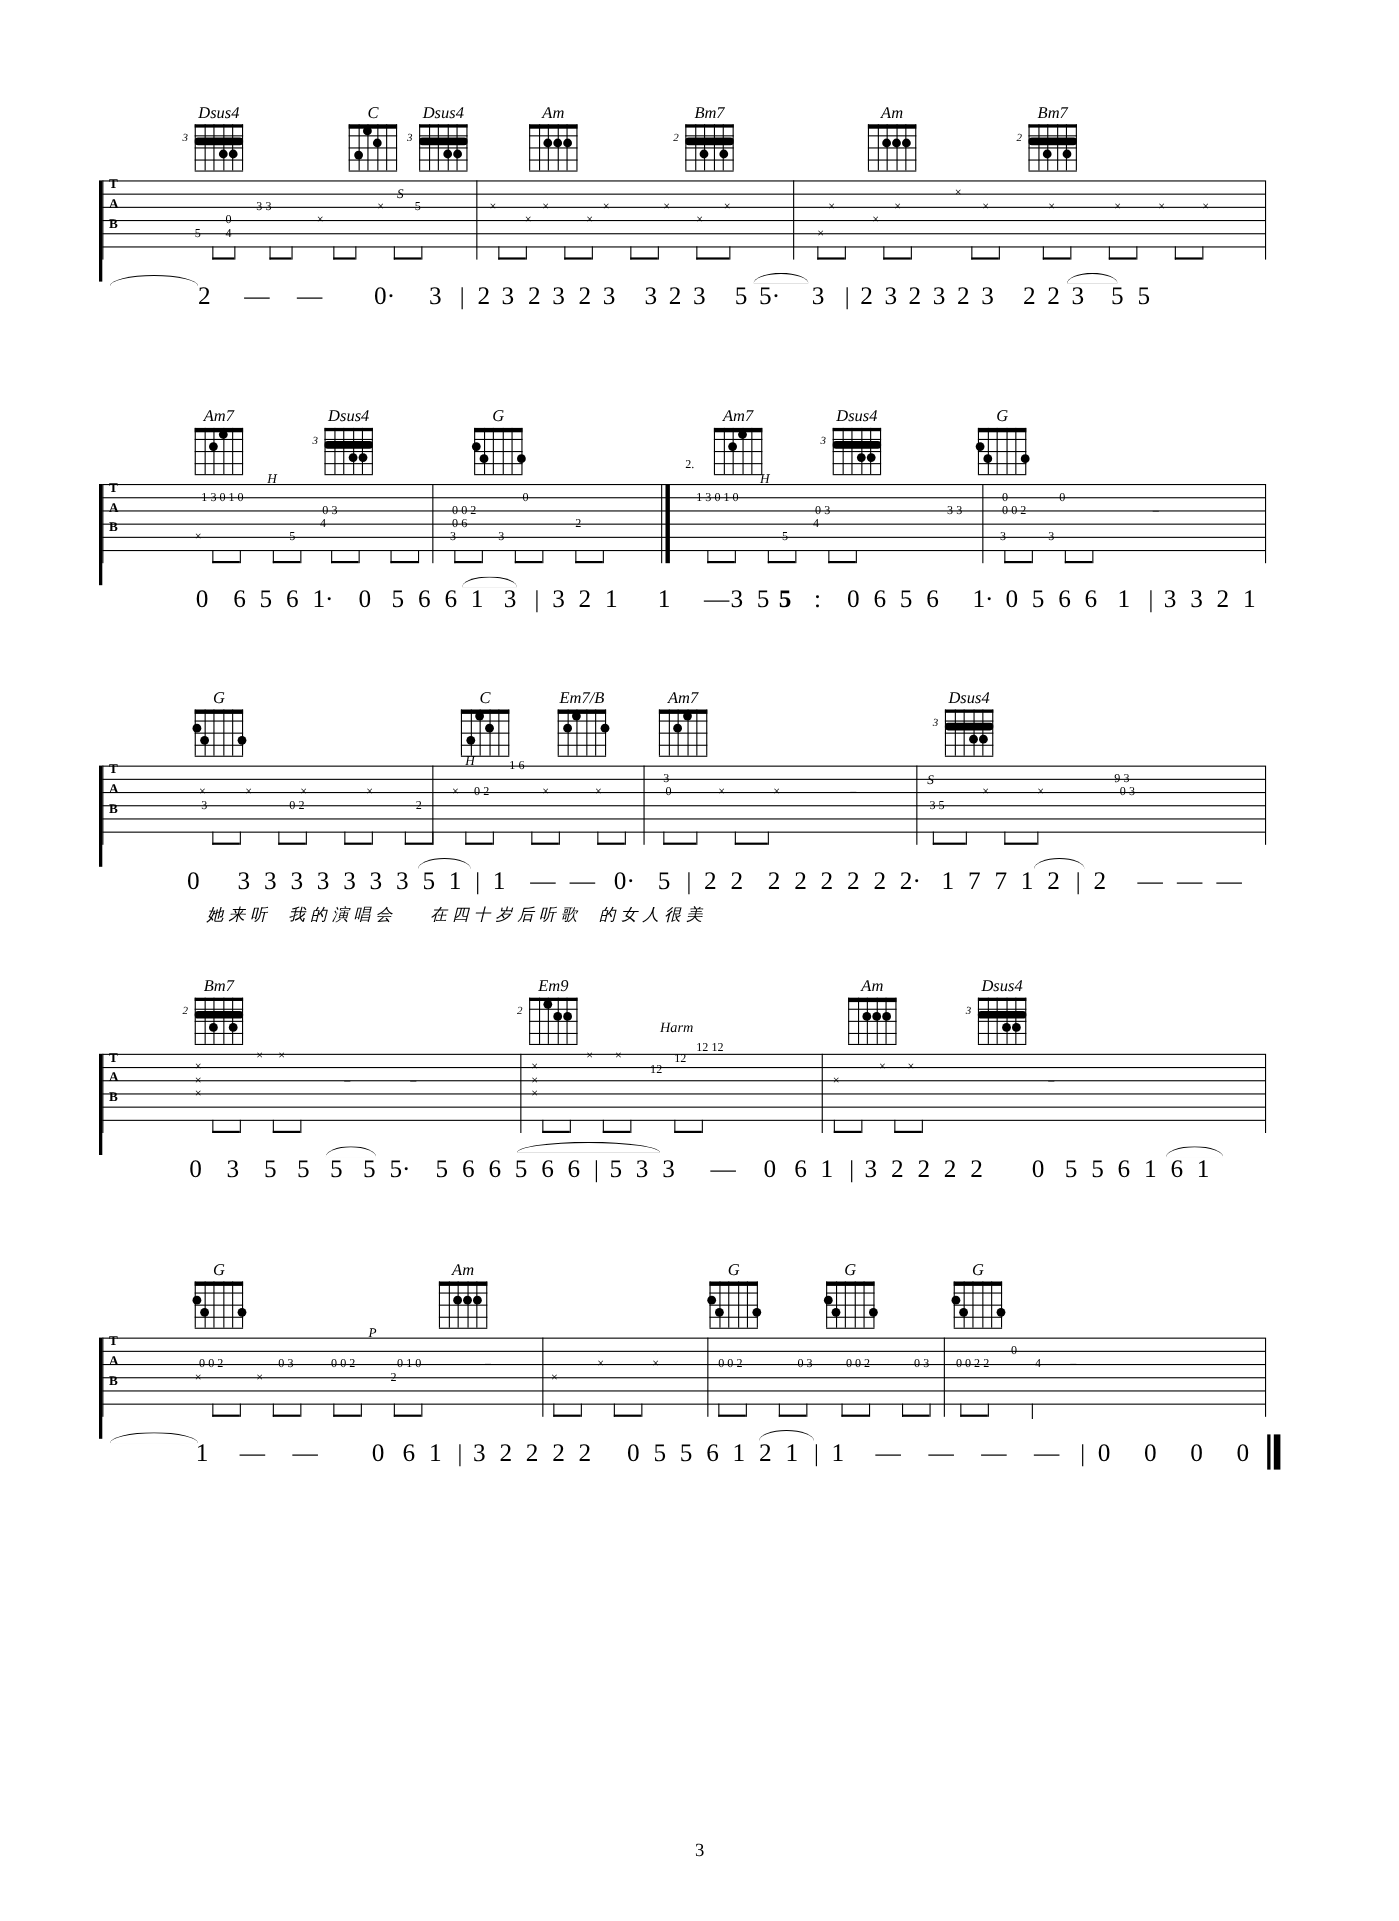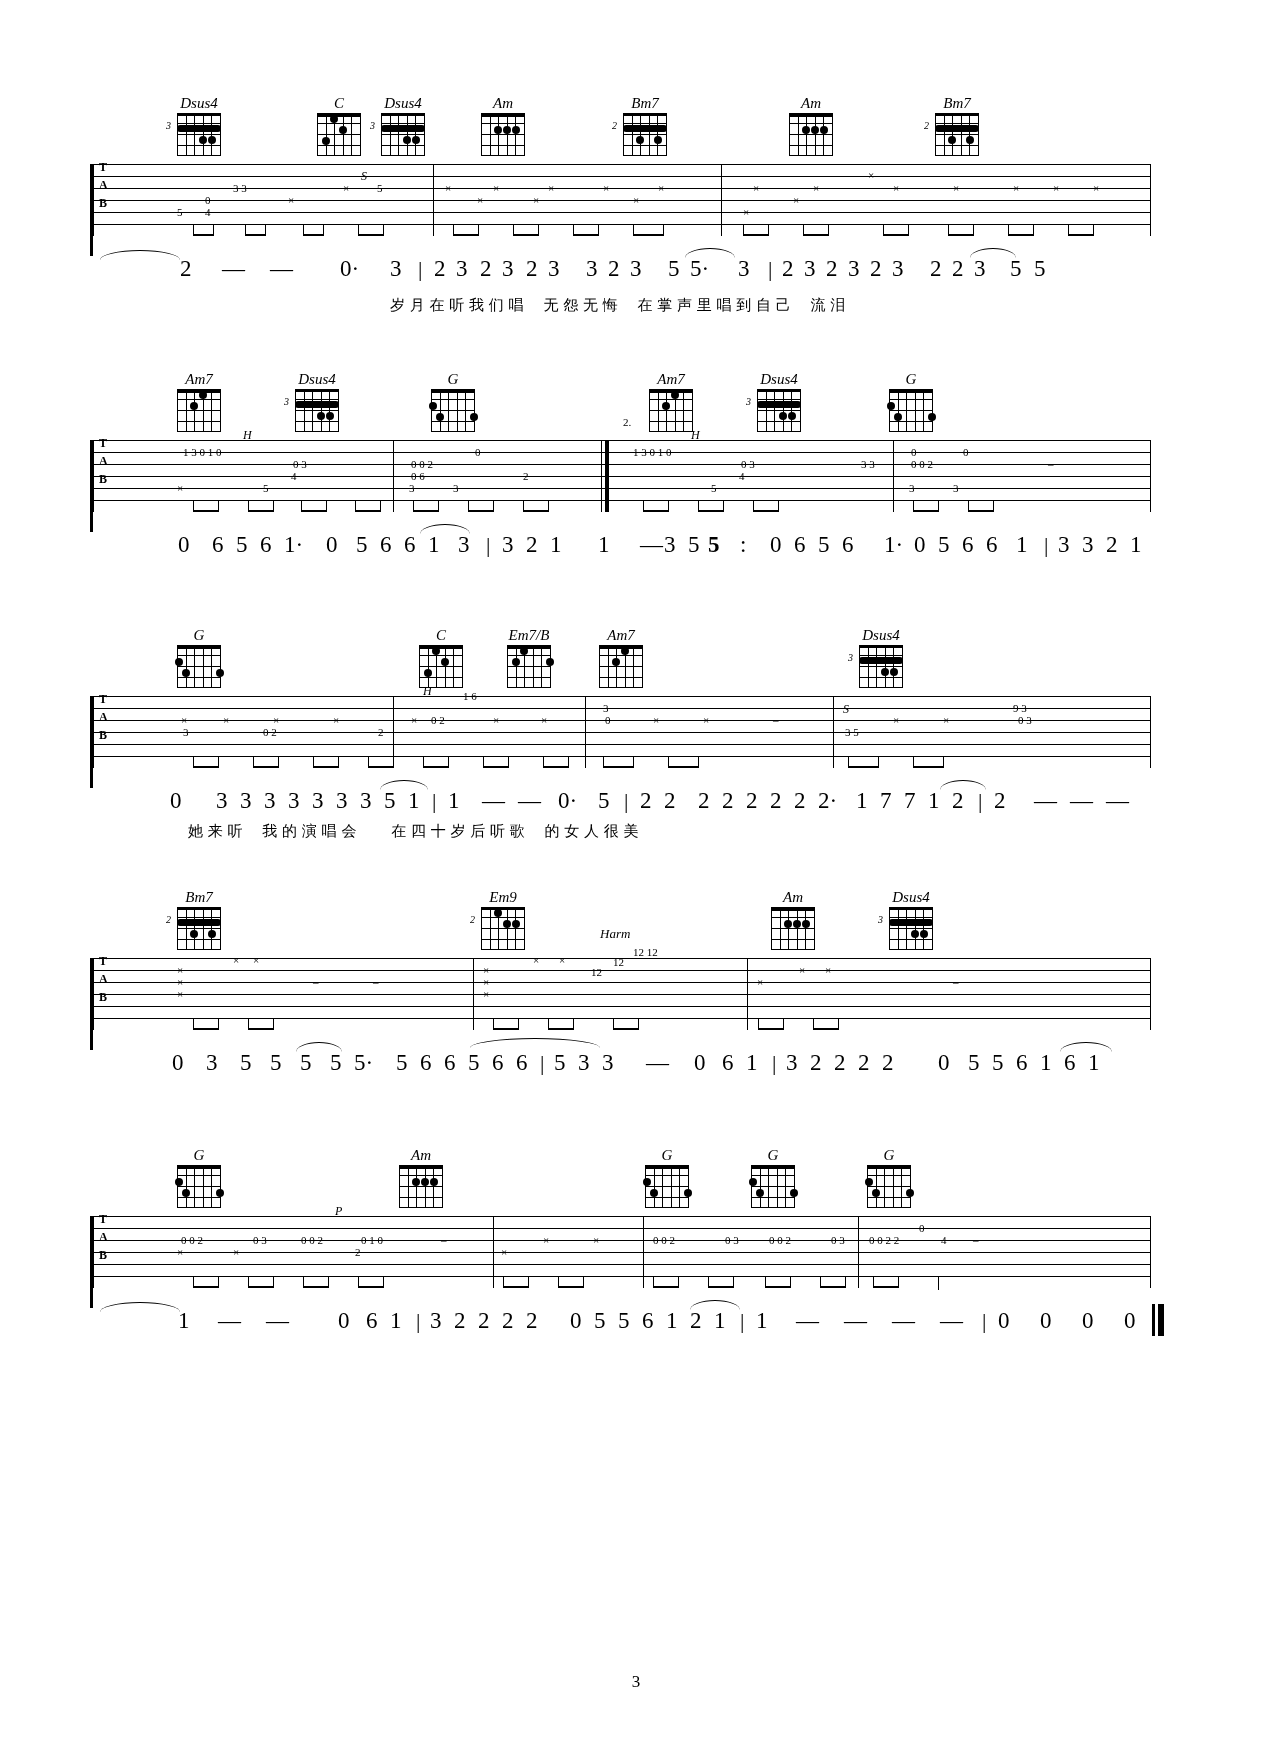--- a/index.html
+++ b/index.html
@@ -309,23 +309,20 @@
       <div class="melnum" style="left:780px;top:0;">2</div>
       <div class="melnum" style="left:802px;top:0;">3</div>
       <div class="melnum" style="left:840px;top:0;">2</div>
       <div class="melnum" style="left:862px;top:0;">2</div>
       <div class="melnum" style="left:884px;top:0;">3</div>
       <div class="tie" style="left:880px;top:-8px;width:46px;"></div>
       <div class="melnum" style="left:920px;top:0;">5</div>
       <div class="melnum" style="left:944px;top:0;">5</div>
     </div>
 
-    <div class="lyr">
-      <div class="lyrch" style="left:300px;">岁 月 在 听 我 们 唱 　无 怨 无 悔 　在 掌 声 里 唱 到 自 己 　流 泪</div>
-    </div>
   </div>
 
   <div class="sys" style="top:372px;">
     <div class="chordrow">
       <div class="chord" style="left:78px;">
         <div class="nm">Am7</div>
         <div class="grid">
           <div class="nut" style="height:4px"></div>
           <div class="v" style="left:0"></div>
             <div class="v" style="left:8.6px"></div>
@@ -766,21 +763,21 @@
       <div class="melnum" style="left:838px;top:0;">1</div>
       <div class="melnum" style="left:862px;top:0;">2</div>
       <div class="tie" style="left:850px;top:-8px;width:46px;"></div>
       <div class="brk" style="left:888px;top:0;">|</div>
       <div class="melnum" style="left:904px;top:0;">2</div>
       <div class="melnum" style="left:944px;top:0;">—</div>
       <div class="melnum" style="left:980px;top:0;">—</div>
       <div class="melnum" style="left:1016px;top:0;">—</div>
     </div>
     <div class="lyr">
-      <div class="lyrch" style="left:98px;">她 来 听 　我 的 演 唱 会 　　在 四 十 岁 后 听 歌 　的 女 人 很 美</div>
+      <div class="lyrch" style="left:98px;font-style:italic;">她 来 听 　我 的 演 唱 会 　　在 四 十 岁 后 听 歌 　的 女 人 很 美</div>
     </div>
   </div>
 
   <div class="sys" style="top:890px;">
     <div class="chordrow">
       <div class="chord" style="left:78px;">
         <div class="nm">Bm7</div>
         <div class="grid">
           <div class="nut"></div>
           <div class="v" style="left:0"></div>

